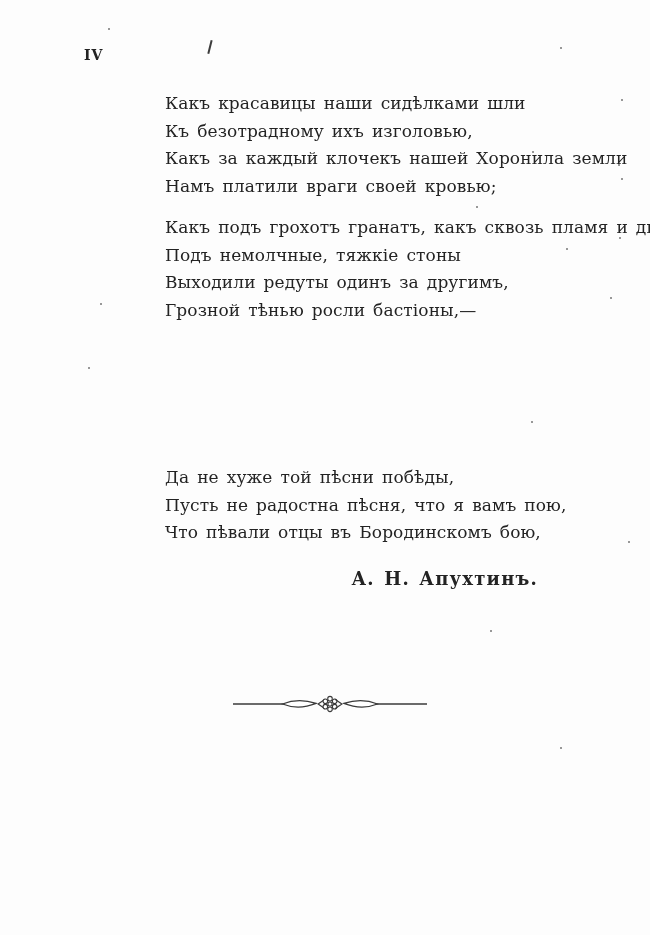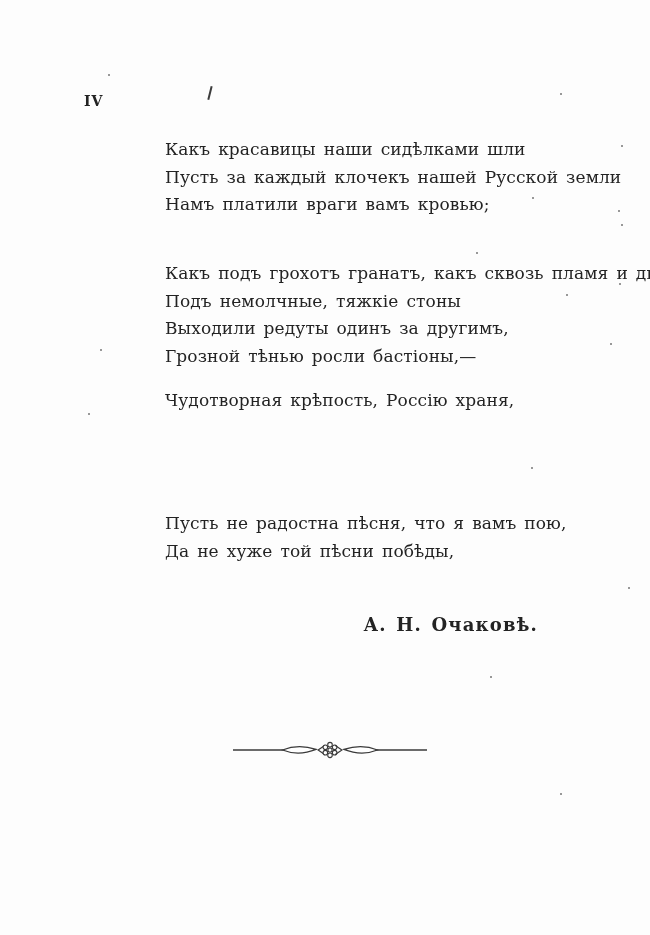--- a/index.html
+++ b/index.html
@@ -11,21 +11,20 @@
     height: 935px;
     position: relative;
     overflow: hidden;
     background: var(--paper, #fdfdfd);
     color: var(--ink, #232323);
     font-family: "DejaVu Serif", serif;
   }
   .page {
     position: absolute;
     inset: 0;
-    margin-top: 46px;
   }
   .page-number {
     position: absolute;
     left: 84px;
     top: 47px;
     font-size: 14px;
     font-weight: bold;
     letter-spacing: 1px;
   }
   .stanza {
@@ -85,43 +84,44 @@
 <div class="page">
 
   <div class="page-number">IV</div>
 
   <div class="stroke-mark"></div>
 
   <div class="poem">
 
     <div class="stanza stanza-1">
       <div class="line">Какъ красавицы наши сидѣлками шли</div>
-      <div class="line">Пусть за каждый клочекъ нашей Русской земли</div>
-      <div class="line">Намъ платили враги вамъ кровью;</div>
+      <div class="line">Къ безотрадному ихъ изголовью,</div>
+      <div class="line">Какъ за каждый клочекъ нашей Хоронила земли</div>
+      <div class="line">Намъ платили враги своей кровью;</div>
     </div>
 
     <div class="stanza stanza-2">
       <div class="line">Какъ подъ грохотъ гранатъ, какъ сквозь пламя и дымъ,</div>
       <div class="line">Подъ немолчные, тяжкіе стоны</div>
       <div class="line">Выходили редуты одинъ за другимъ,</div>
       <div class="line">Грозной тѣнью росли бастіоны,—</div>
     </div>
 
     <div class="stanza stanza-3">
-      <div class="line">Чудотворная крѣпость, Россію храня,</div>
     </div>
 
     <div class="stanza stanza-4">
+      <div class="line">Да не хуже той пѣсни побѣды,</div>
       <div class="line">Пусть не радостна пѣсня, что я вамъ пою,</div>
-      <div class="line">Да не хуже той пѣсни побѣды,</div>
+      <div class="line">Что пѣвали отцы въ Бородинскомъ бою,</div>
     </div>
 
   </div>
 
-  <div class="signature">А. Н. Очаковѣ.</div>
+  <div class="signature">А. Н. Апухтинъ.</div>
 
   <div class="divider">
     <svg viewBox="0 0 196 26" xmlns="http://www.w3.org/2000/svg">
       <line x1="0" y1="13" x2="52" y2="13" stroke="currentColor" stroke-width="1.3"></line>
       <path d="M50,13 Q66,6.5 84,12.4 Q66,19.5 50,13 Z" fill="#ffffff" stroke="currentColor" stroke-width="1.2"></path>
       <path d="M93,8.2 L86,13 L93,17.8" fill="none" stroke="currentColor" stroke-width="1.2"></path>
       <g fill="#ffffff" stroke="currentColor" stroke-width="1.1">
         <circle cx="98" cy="7.6" r="2.3"></circle>
         <circle cx="102.7" cy="10.3" r="2.3"></circle>
         <circle cx="102.7" cy="15.7" r="2.3"></circle>

